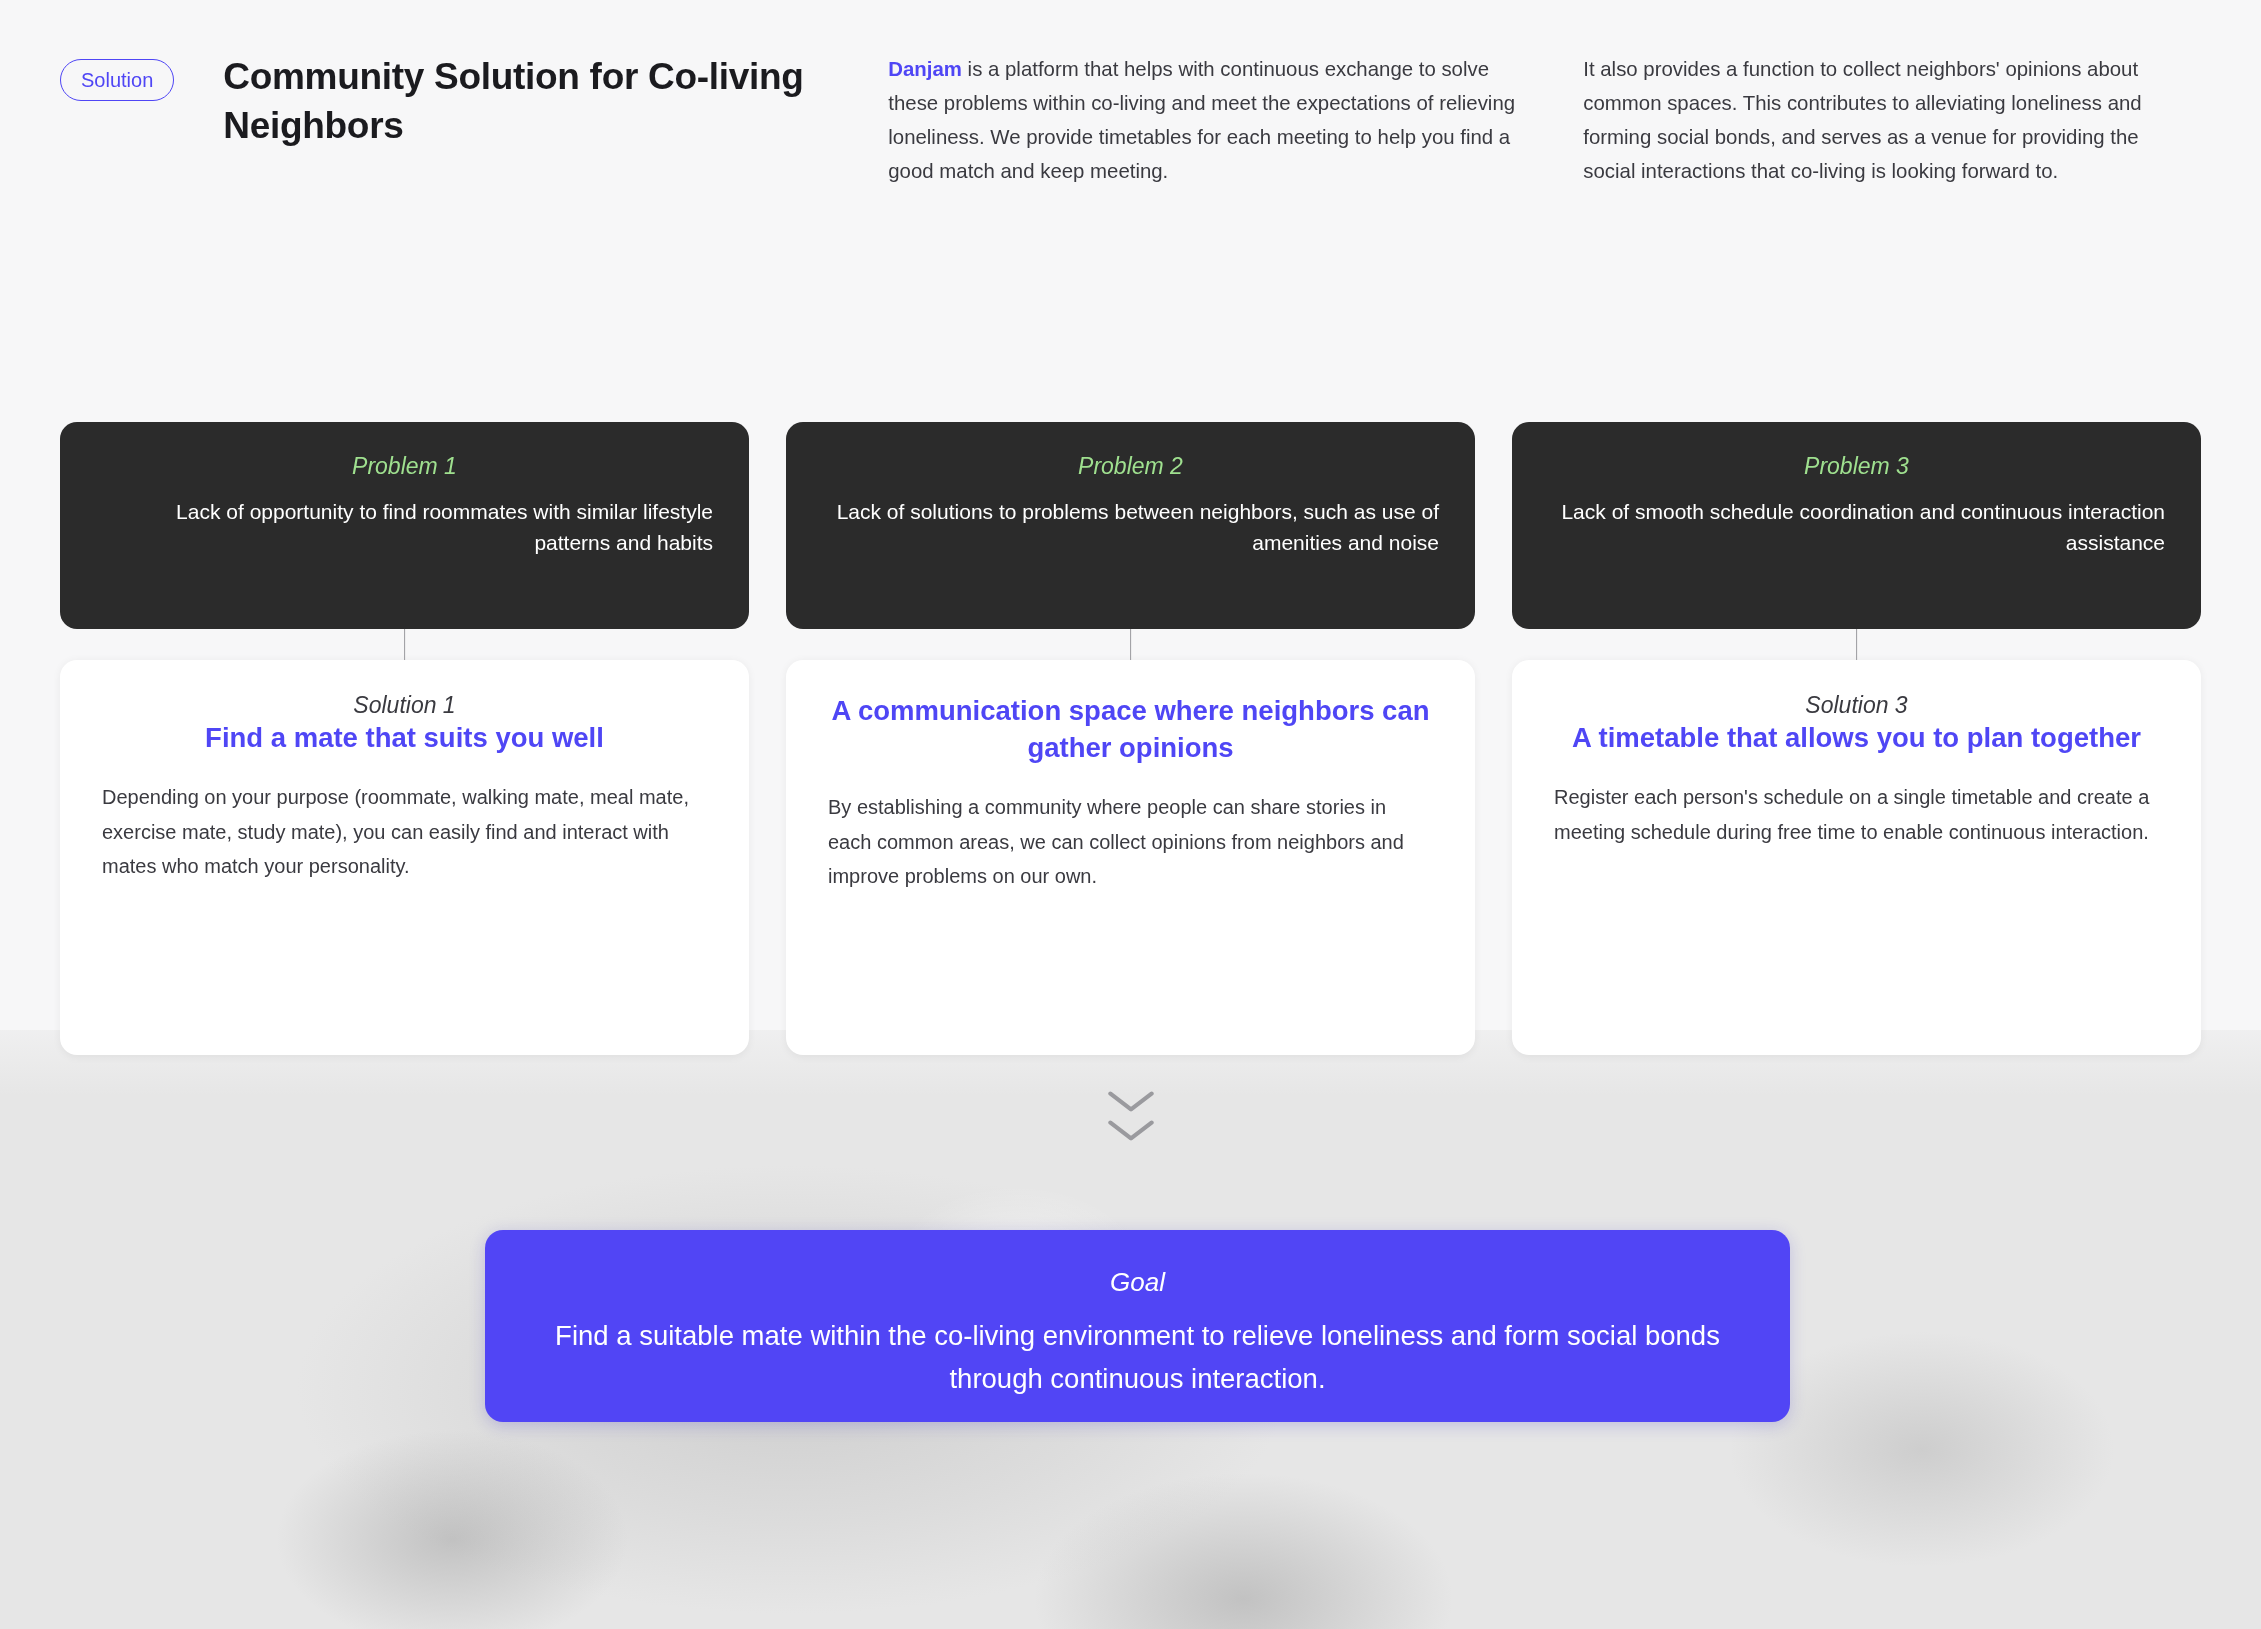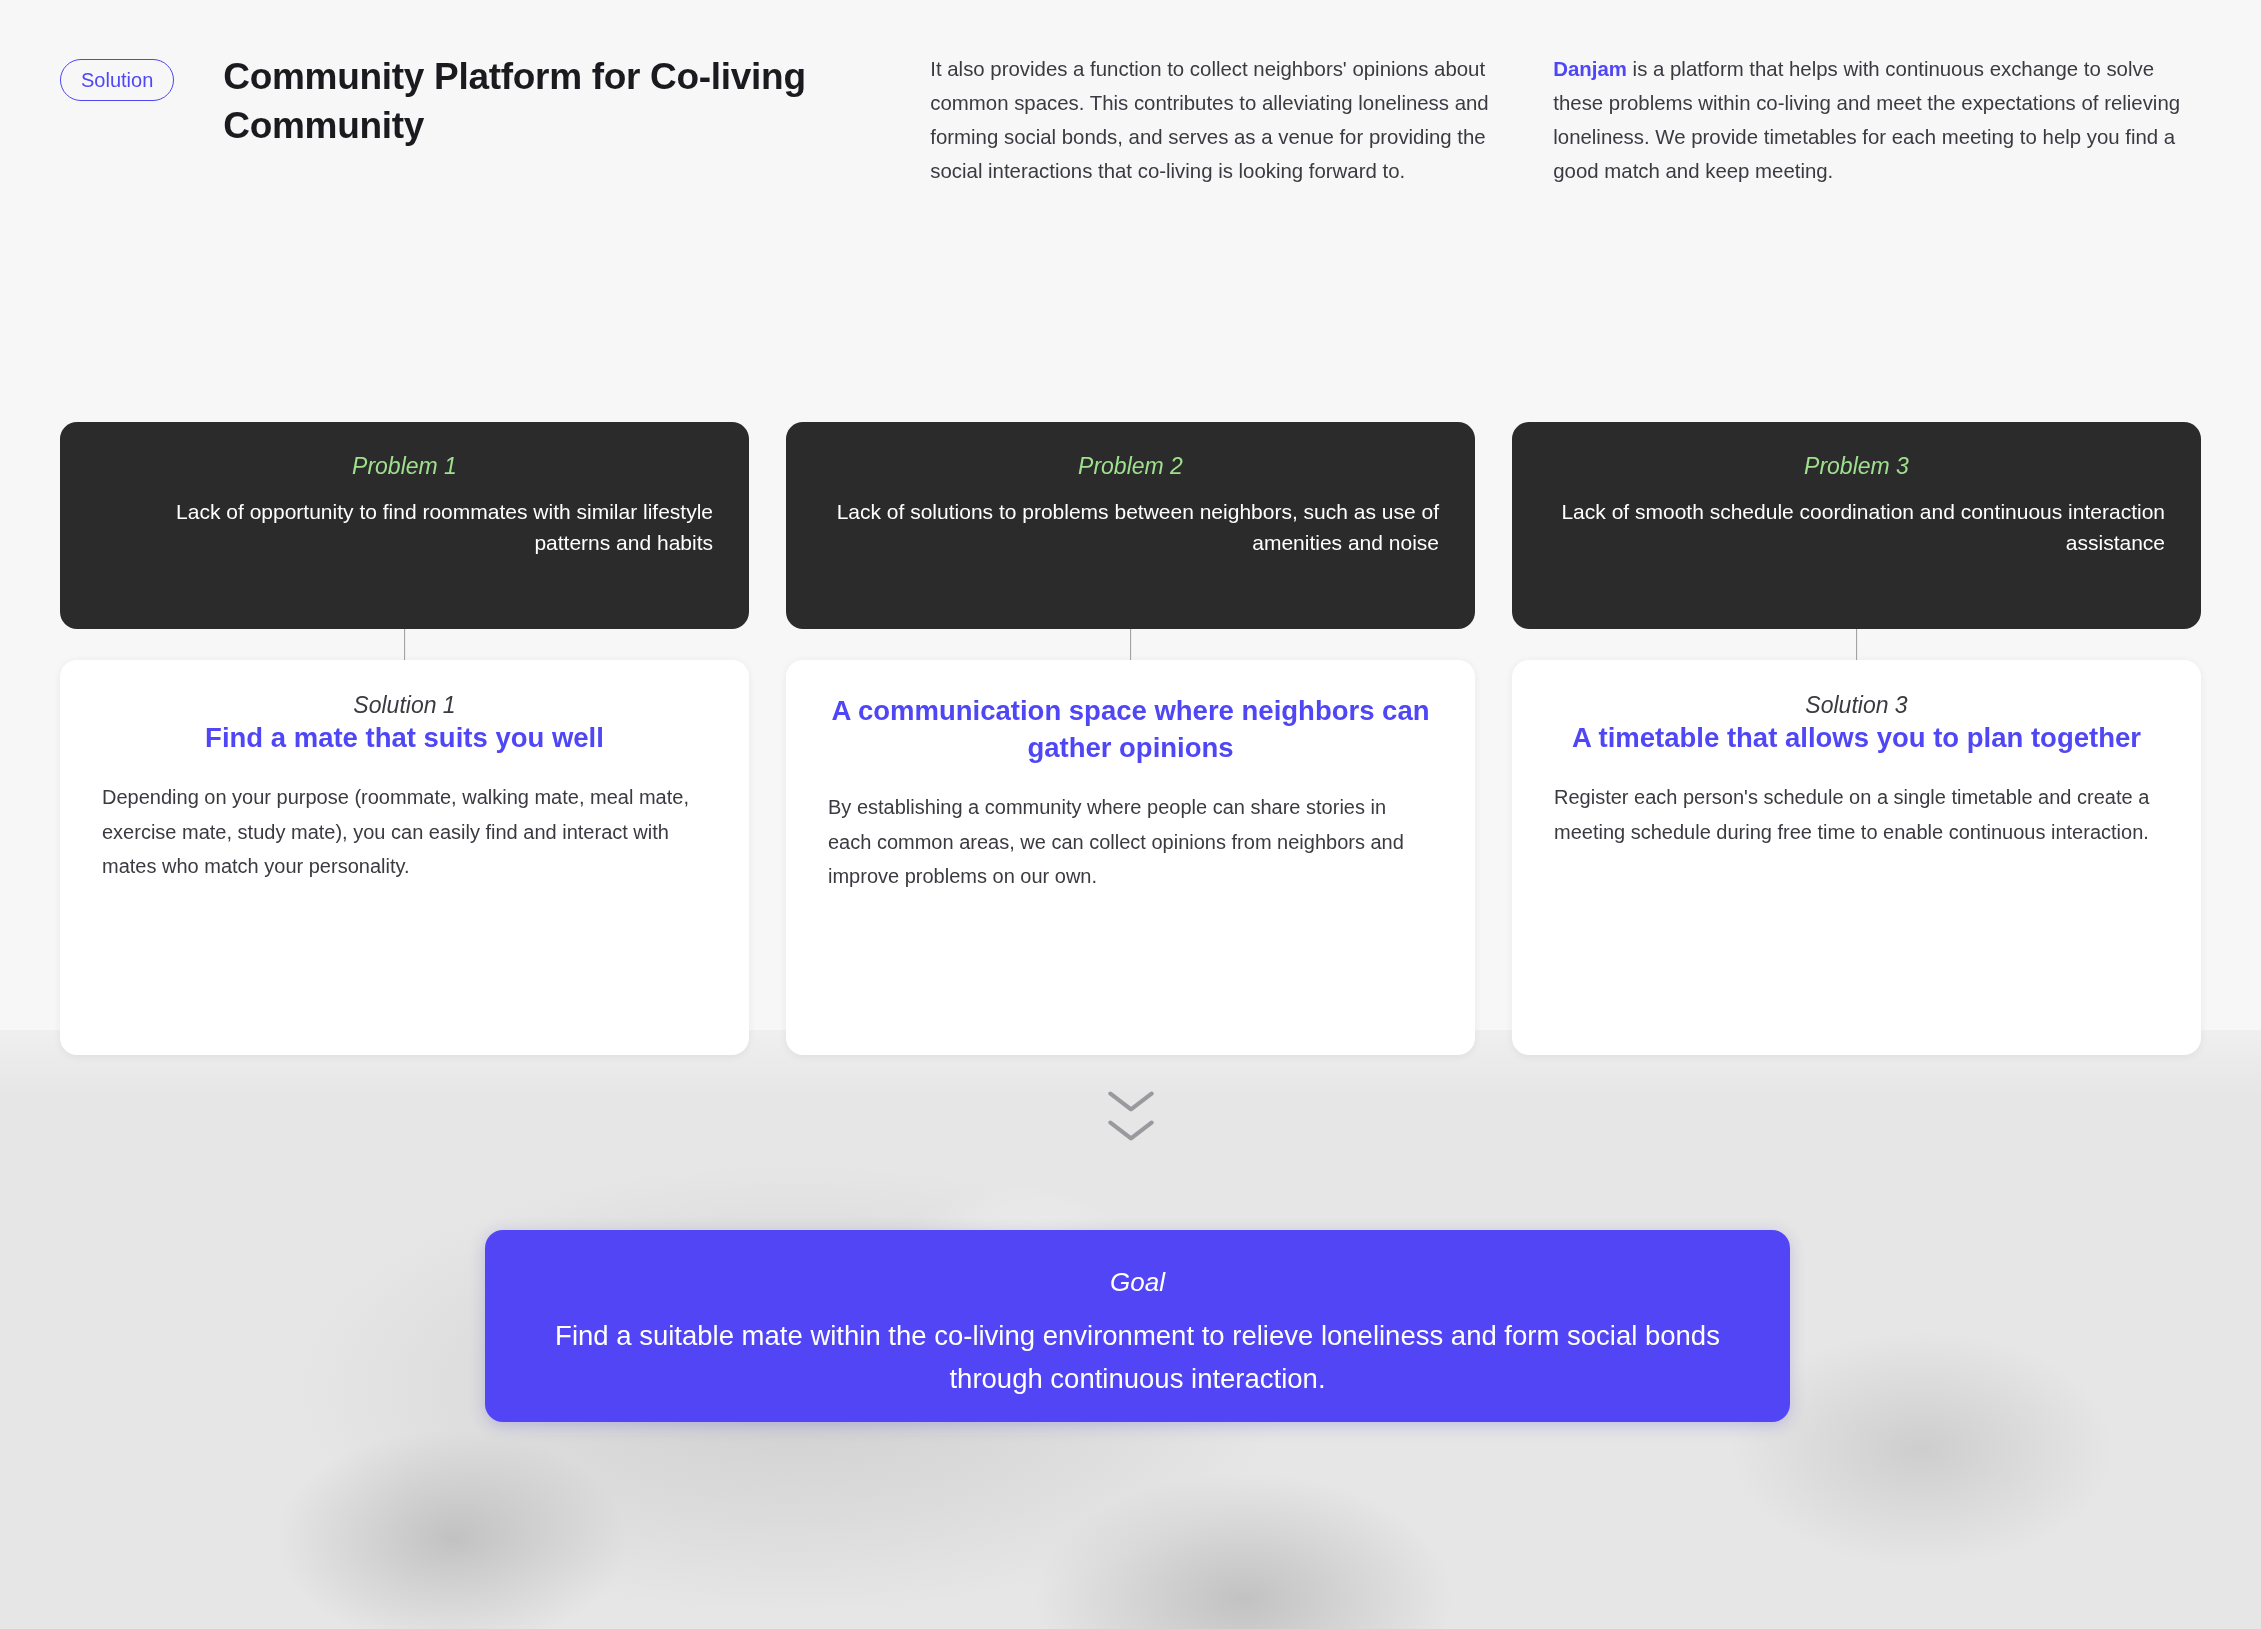--- a/index.html
+++ b/index.html
@@ -210,26 +210,26 @@
 <body>
 
 <div class="bg-photo"></div>
 <div class="bg-fade"></div>
 
 <div class="page">
 
   <div class="header">
     <div class="chip">Solution</div>
     <div class="title-wrap">
-      <h1 class="main-title">Community Platform for Co-living Community</h1>
-    </div>
-    <div class="para-col second">It also provides a function to collect neighbors' opinions about common spaces. This contributes to alleviating loneliness and forming social bonds, and serves as a venue for providing the social interactions that co-living is looking forward to.</div>
+      <h1 class="main-title">Community Solution for Co-living Neighbors</h1>
+    </div>
     <div class="para-col">
       <span class="brand">Danjam</span><span> is a platform that helps with continuous exchange to solve these problems within co-living and meet the expectations of relieving loneliness. We provide timetables for each meeting to help you find a good match and keep meeting.</span>
     </div>
+    <div class="para-col second">It also provides a function to collect neighbors' opinions about common spaces. This contributes to alleviating loneliness and forming social bonds, and serves as a venue for providing the social interactions that co-living is looking forward to.</div>
   </div>
 
   <div class="grid">
 
     <div class="col">
       <div class="problem-card">
         <div class="problem-label">Problem 1</div>
         <div class="problem-text">Lack of opportunity to find roommates with similar lifestyle patterns and habits</div>
       </div>
       <div class="connector"></div>

